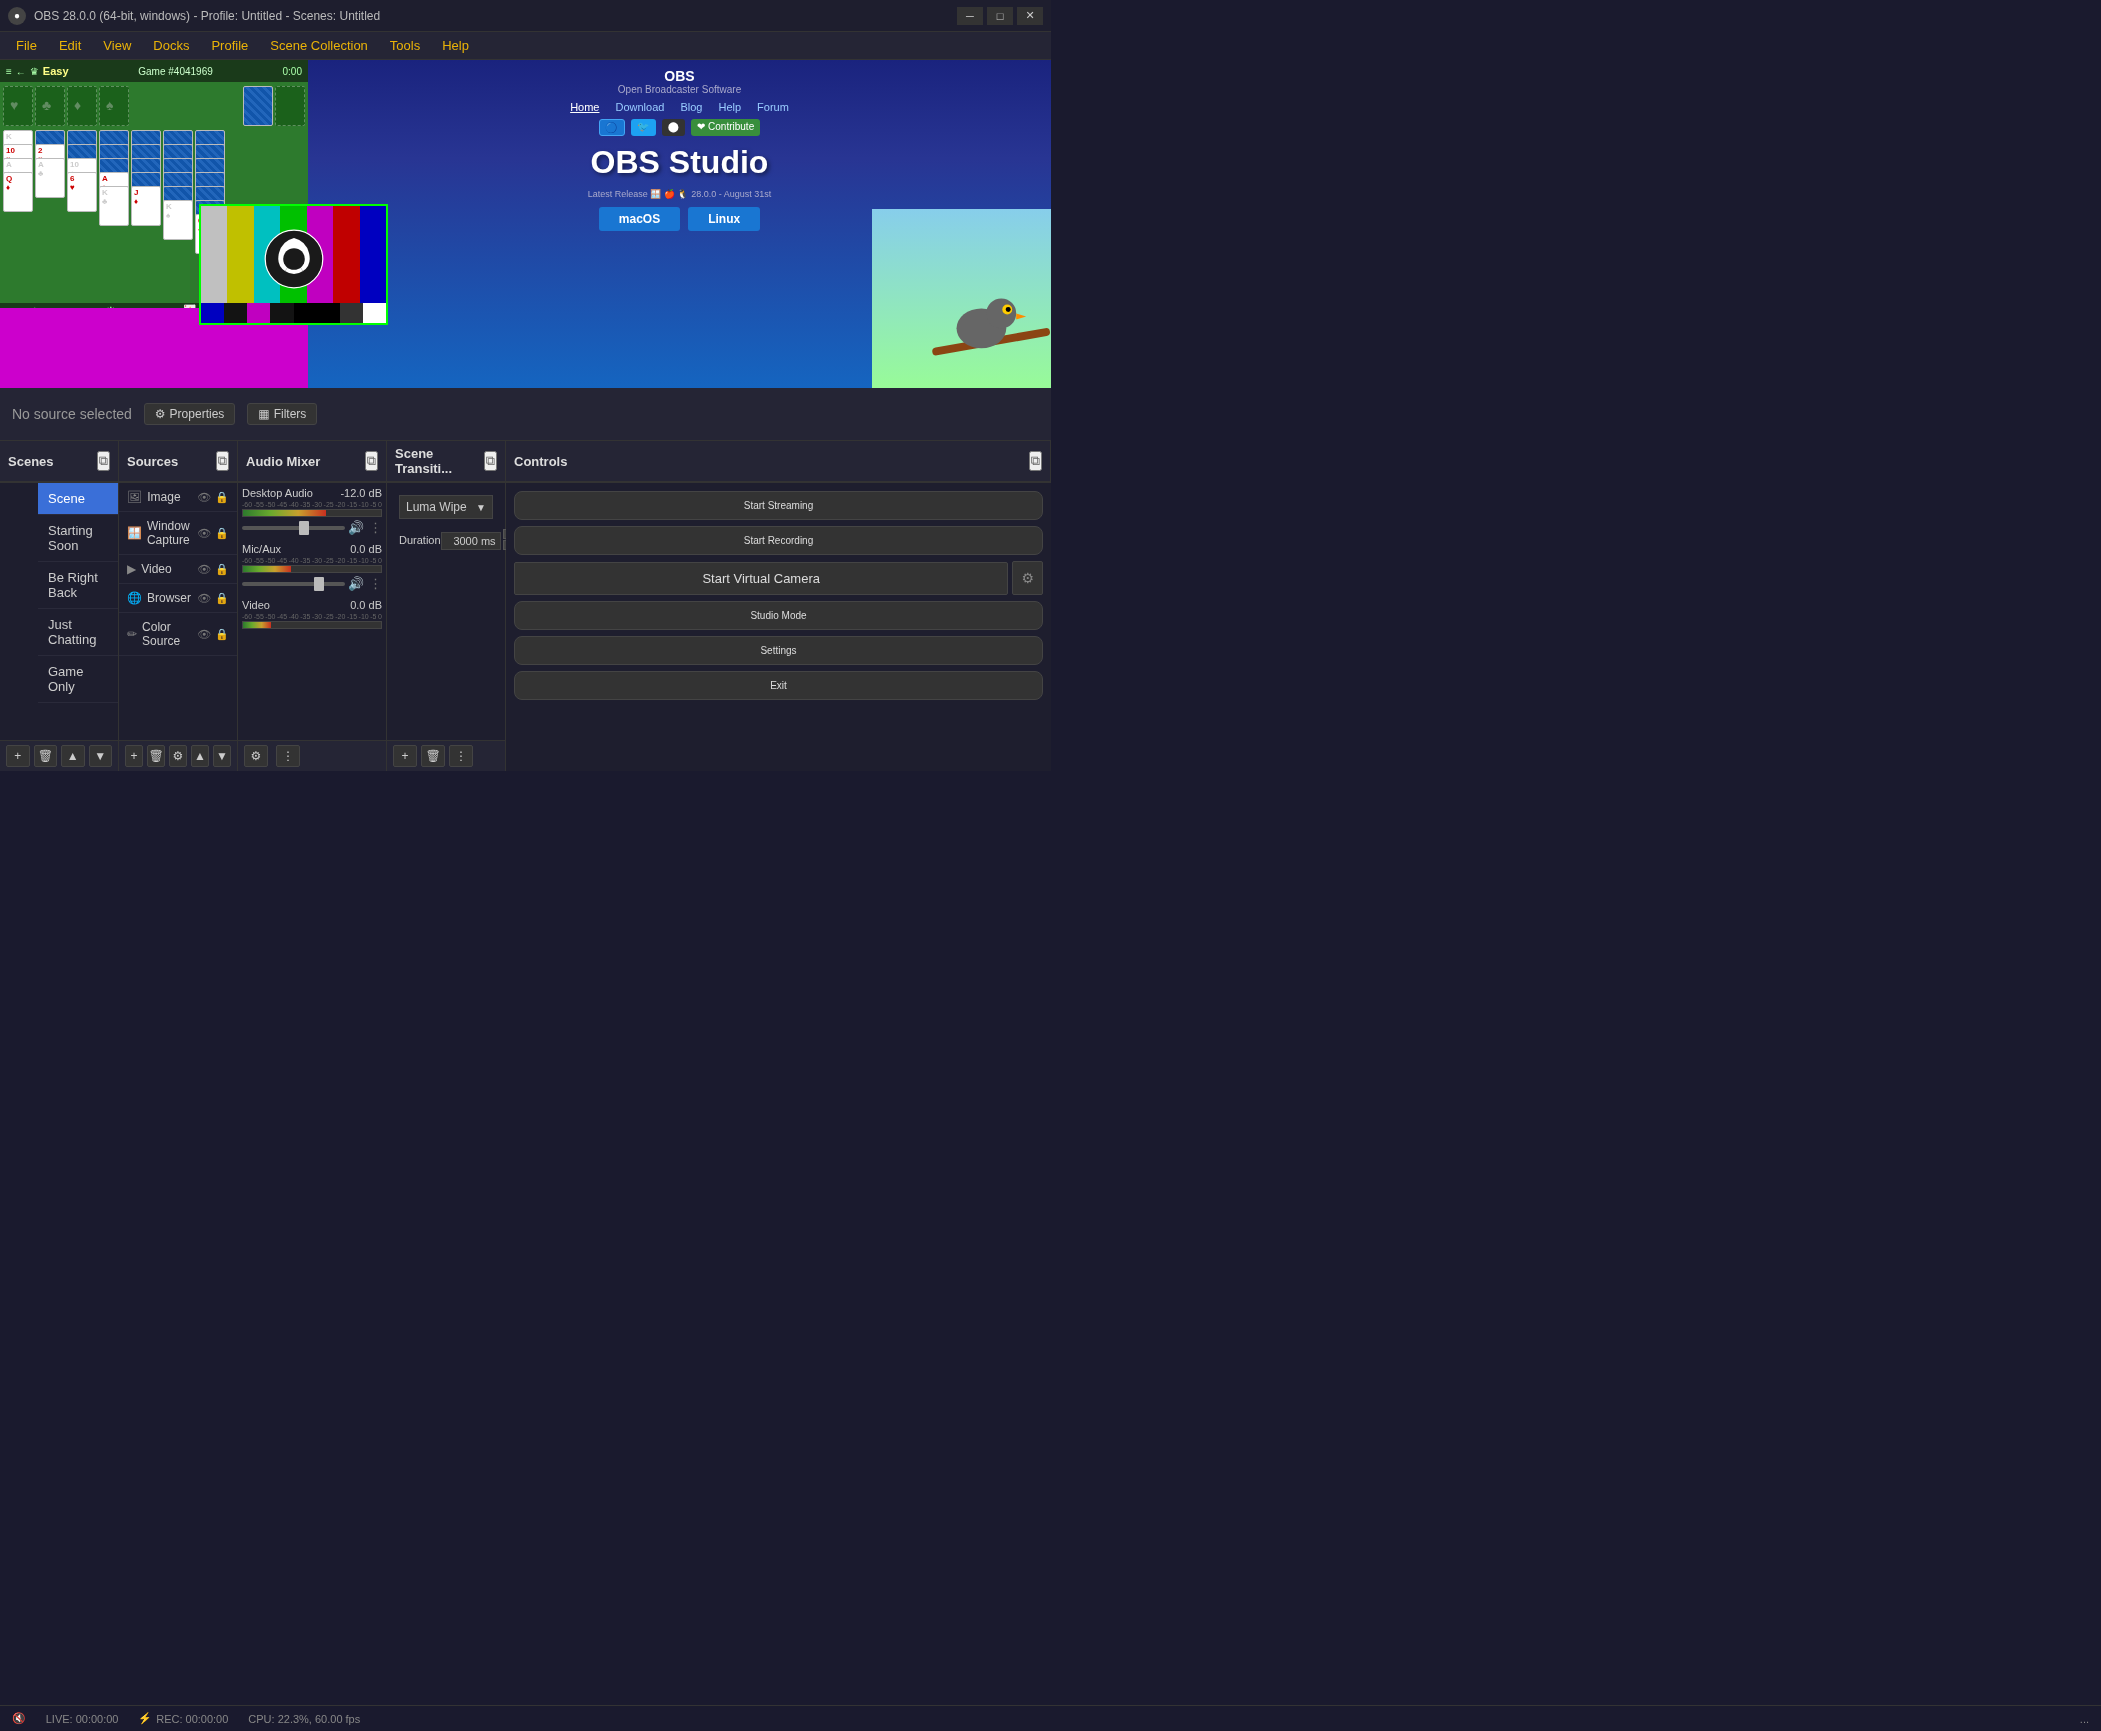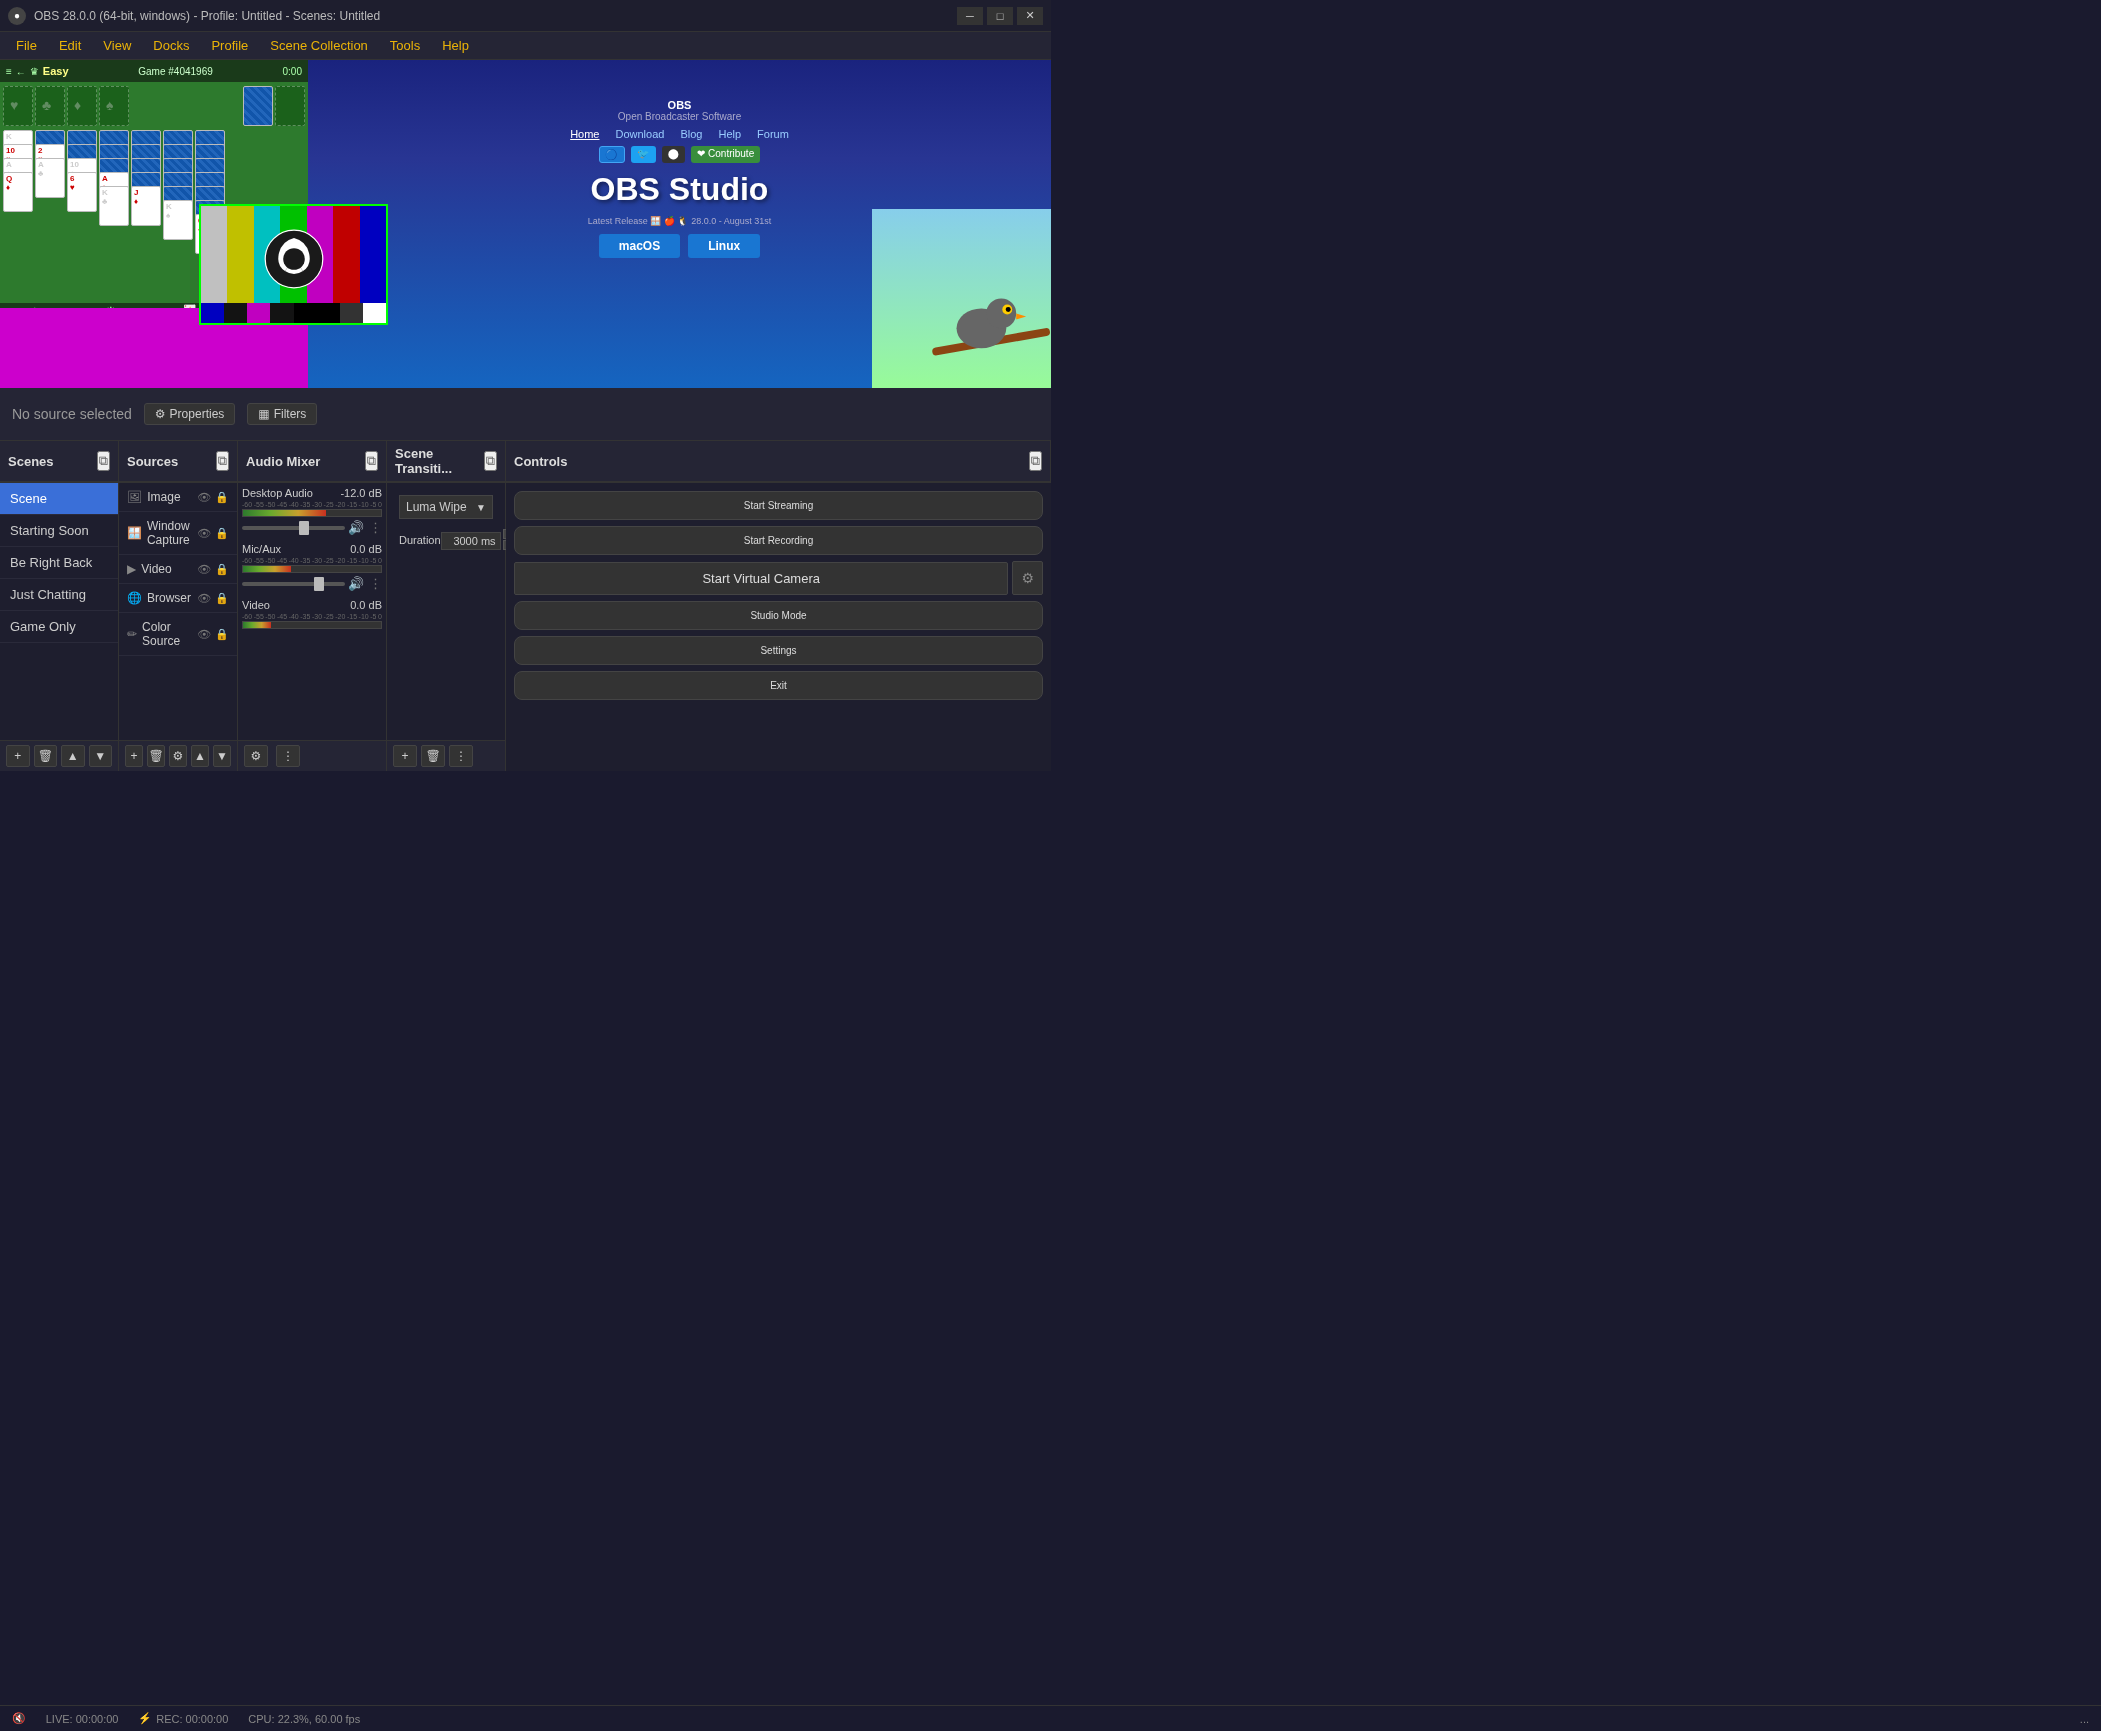--- a/index.html
+++ b/index.html
@@ -157,21 +157,21 @@
       width: 100%;
       height: 100%;
       background: linear-gradient(180deg, #1a237e 0%, #283593 30%, #1565c0 100%);
       padding: 8px;
     }
     .obs-web-header {
       text-align: center;
       color: #fff;
       margin-bottom: 6px;
     }
-    .obs-web-title { font-size: 11px; font-weight: bold; margin-top: 31px; }
+    .obs-web-title { font-size: 14px; font-weight: bold; }
     .obs-web-subtitle { font-size: 10px; color: #aac; }
     .obs-web-nav {
       display: flex;
       justify-content: center;
       gap: 16px;
       margin-bottom: 6px;
     }
     .obs-web-nav-item { font-size: 11px; color: #9cf; cursor: pointer; }
     .obs-web-nav-item.active { color: #fff; text-decoration: underline; }
     .obs-web-buttons {
@@ -264,20 +264,21 @@
     .scenes-panel {
       width: 119px;
       background: #1e1e2e;
       border-right: 1px solid #333;
       display: flex;
       flex-direction: column;
     }
     .scenes-list {
       flex: 1;
       overflow-y: auto;
+      padding-left: 38px;
     }
     .scene-item {
       padding: 8px 10px;
       cursor: pointer;
       font-size: 13px;
       color: #ccc;
       border-bottom: 1px solid #2a2a3a;
     }
     .scene-item.active { background: #3a6fd8; color: #fff; }
     .scenes-footer {

